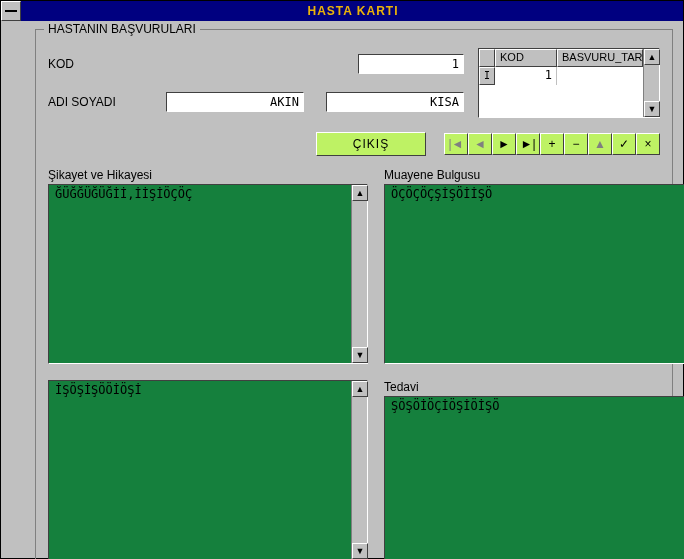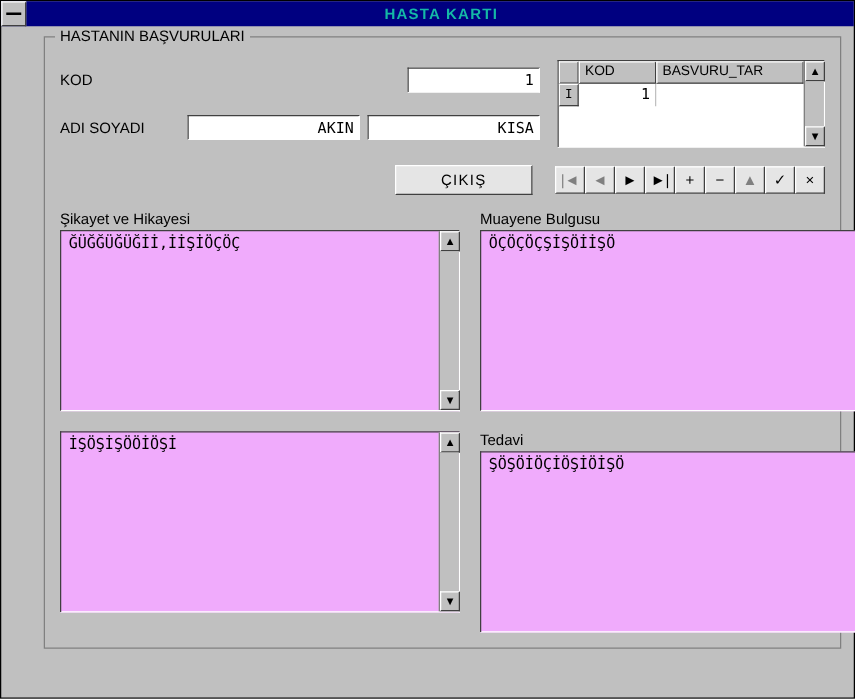--- a/index.html
+++ b/index.html
@@ -12,21 +12,21 @@
   }
   .window {
     width: 684px;
     height: 559px;
     background: #c0c0c0;
     border: 1px solid #000;
     position: relative;
   }
   .titlebar {
     background: #000080;
-    color: #14b8a6;
+    color: #eab308;
     height: 20px;
     display: flex;
     align-items: center;
     font-weight: bold;
     font-size: 12px;
     letter-spacing: 1px;
   }
   .system-btn {
     width: 20px;
     height: 20px;
@@ -76,21 +76,21 @@
     border-left: 1px solid #404040;
     border-right: 1px solid #fff;
     border-bottom: 1px solid #fff;
     background: #fff;
   }
   .raised {
     border-top: 1px solid #fff;
     border-left: 1px solid #fff;
     border-right: 1px solid #404040;
     border-bottom: 1px solid #404040;
-    background: #e5e5e5;
+    background: #bef264;
   }
   input.sunken {
     padding: 1px 4px;
     font-family: monospace;
     font-size: 12px;
     height: 20px;
   }
   
   .top-area {
     display: flex;
@@ -103,21 +103,21 @@
     display: flex;
     align-items: center;
     margin-bottom: 18px;
     margin-top: 6px;
   }
   .row1 .label { width: 96px; }
   .row1 input { width: 106px; text-align: right; margin-left: auto;}
   .row2 {
     display: flex;
     align-items: center;
-    gap: 6px;
+    gap: 22px;
   }
   .row2 .label { width: 96px; }
   .row2 input { width: 138px; text-align: right; }
   
   .mini-grid-wrap {
     flex: 1;
     position: relative;
     height: 70px;
   }
   .mini-grid {
@@ -217,22 +217,22 @@
     display:grid;
     grid-template-columns: 320px 320px;
     column-gap:12px;
     row-gap:4px;
     margin-top:12px;
     gap:16px;
   }
   .pane-block { }
   .pane-label { font-size:12px; margin-bottom:2px; display:block; }
   .pane {
-    height:145px;
-    background:#f0abfc;
+    height:180px;
+    background:#15803d;
     border-top:1px solid #404040;
     border-left:1px solid #404040;
     border-right:1px solid #fff;
     border-bottom:1px solid #fff;
     display:flex;
   }
   .pane .content {
     flex:1;
     padding:2px 6px;
     font-family: monospace;

